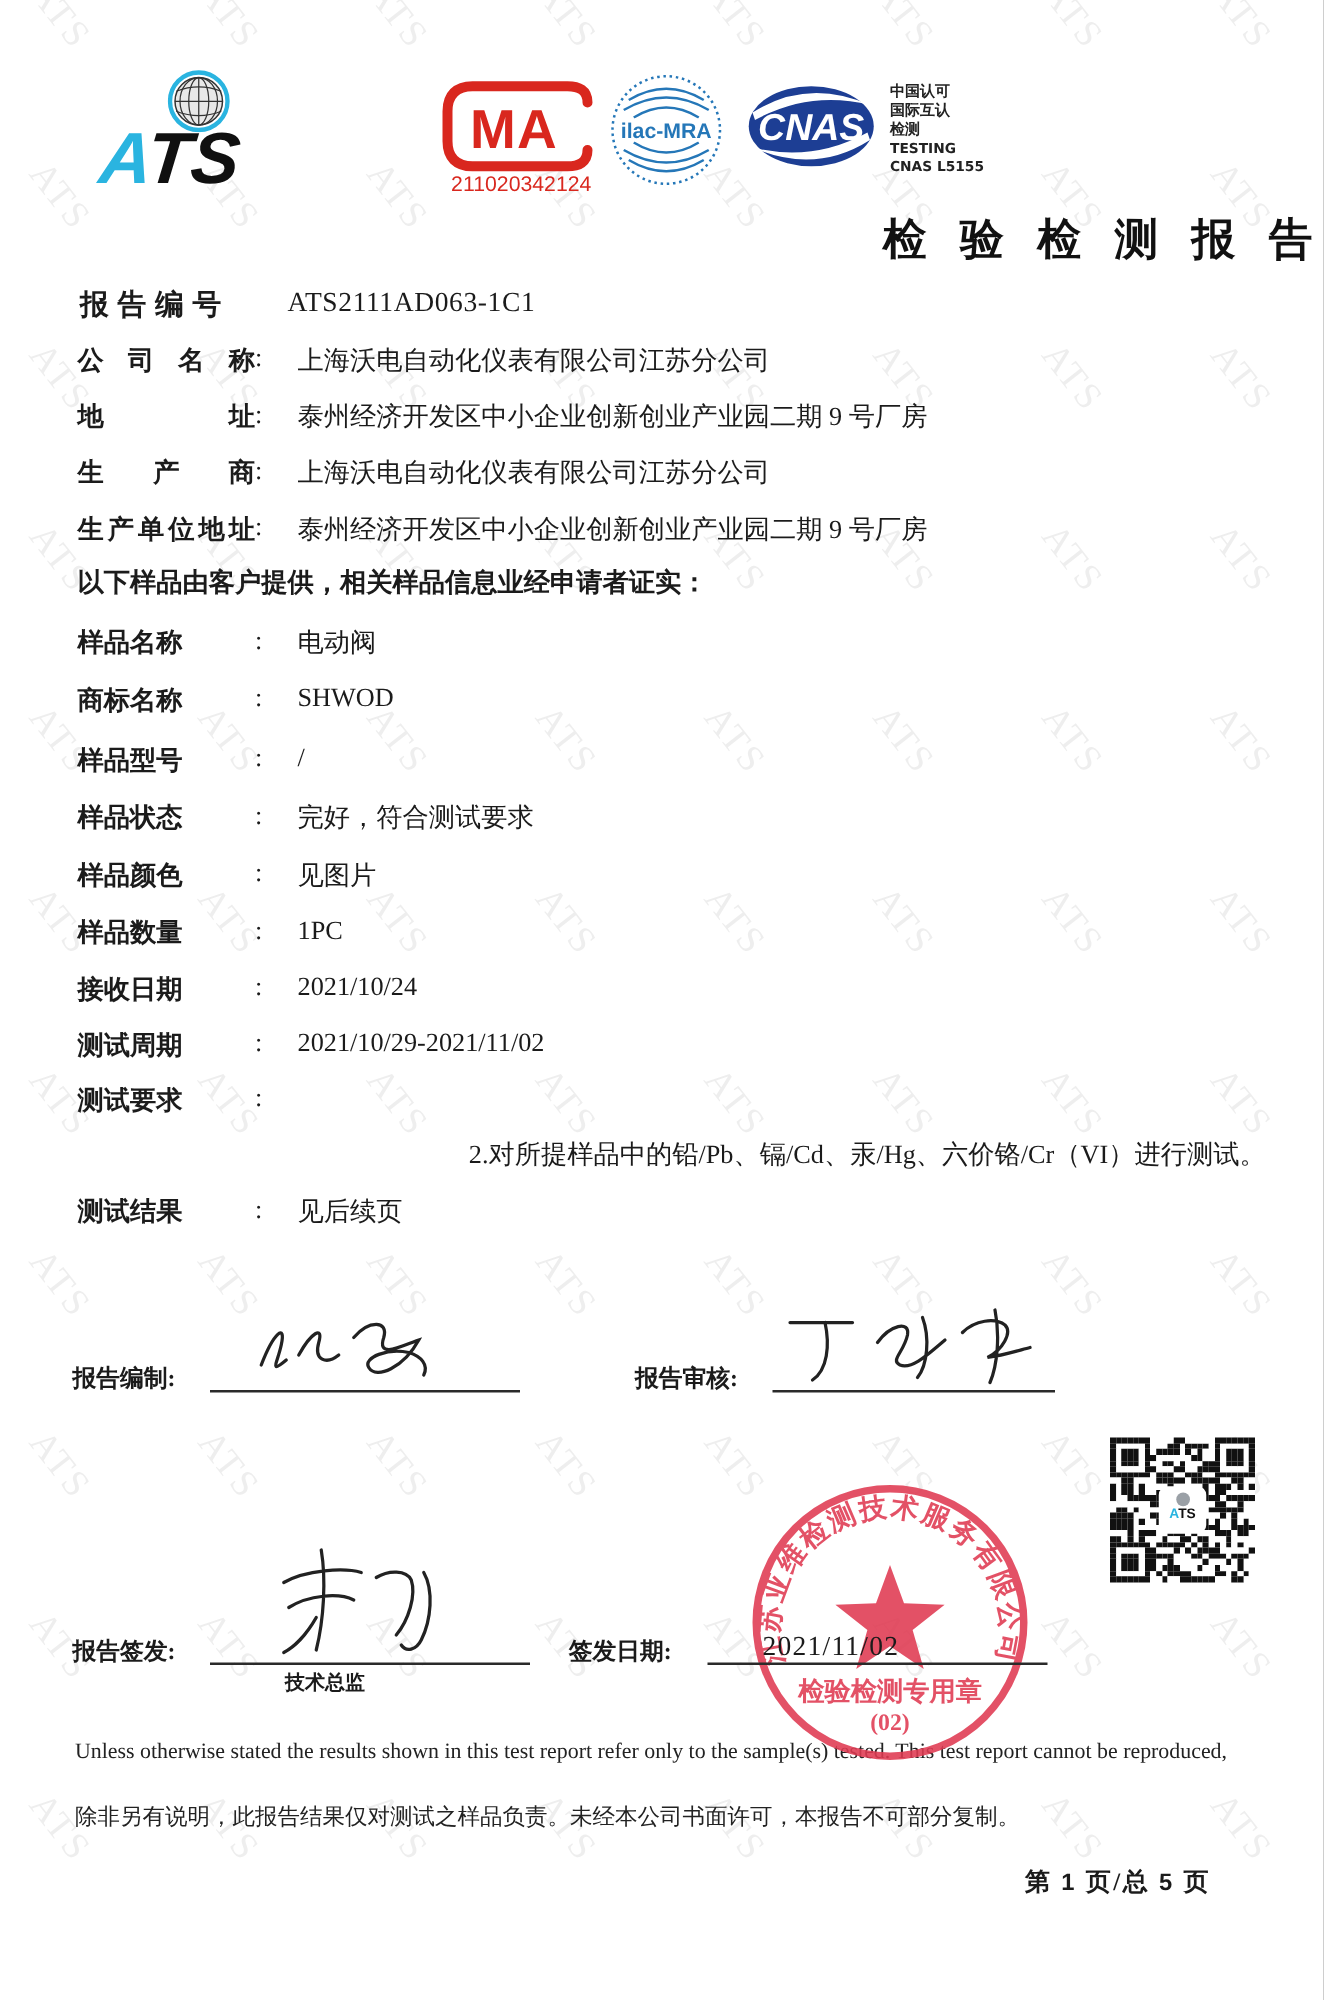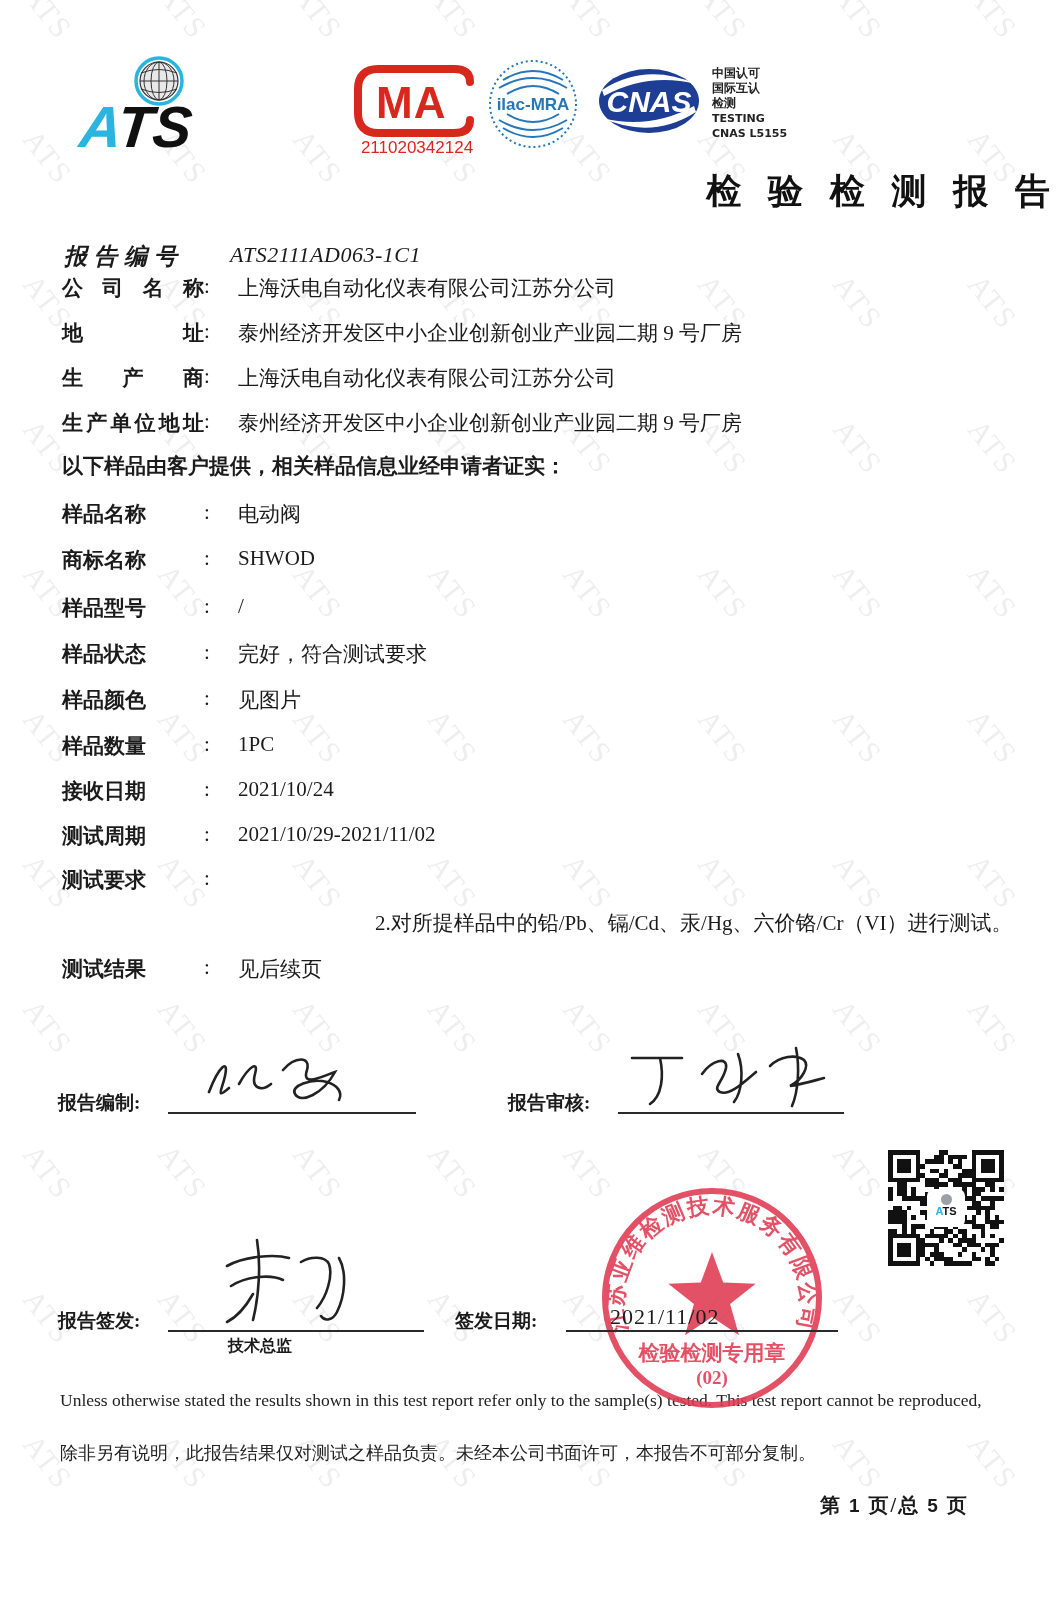--- a/index.html
+++ b/index.html
@@ -16,21 +16,21 @@
   #ats-logo{left:80px;top:56px;width:170px;height:104px;}
   #ats-letters{position:absolute;left:0;top:42px;font-family:"Liberation Sans","DejaVu Sans",sans-serif;
       font-weight:bold;font-style:italic;font-size:58px;line-height:58px;transform:skewX(-6deg);letter-spacing:0px;}
   #ats-letters .a{color:#2ab4e0;} #ats-letters .ts{color:#101010;}
   #cma-num{left:352px;top:138px;width:130px;text-align:center;color:#d9271e;
       font-size:17px;font-family:"Liberation Sans","DejaVu Sans",sans-serif;}
   .accr-line{font-family:"DejaVu Sans",sans-serif;font-size:12px;font-weight:bold;color:#222;line-height:15px;}
   
   #title{left:0;top:168px;width:100%;text-align:right;font-size:35px;font-weight:bold;
       letter-spacing:9px;color:#111;}
-  #repno-row{left:64px;top:241px;font-size:23px;font-style:italic;}
+  #repno-row{left:64px;top:228px;font-size:23px;}
   #repno-label{font-weight:bold;letter-spacing:7px;}
   #repno-value{position:absolute;left:166px;top:1px;font-size:22px;letter-spacing:.5px;white-space:nowrap;}
   
   .row{position:absolute;left:0;top:0;width:1000px;height:32px;font-size:21px;}
   .lblj{position:absolute;left:62px;width:142px;font-weight:bold;text-align:justify;text-align-last:justify;}
   .lbl{position:absolute;left:62px;font-weight:bold;white-space:nowrap;}
   .col{position:absolute;left:204px;}
   .val{position:absolute;left:238px;white-space:nowrap;}
   #statement{left:62px;top:452px;font-weight:bold;font-size:21px;}
   #testreq-line2{left:375px;top:909px;font-size:21px;white-space:nowrap;}

